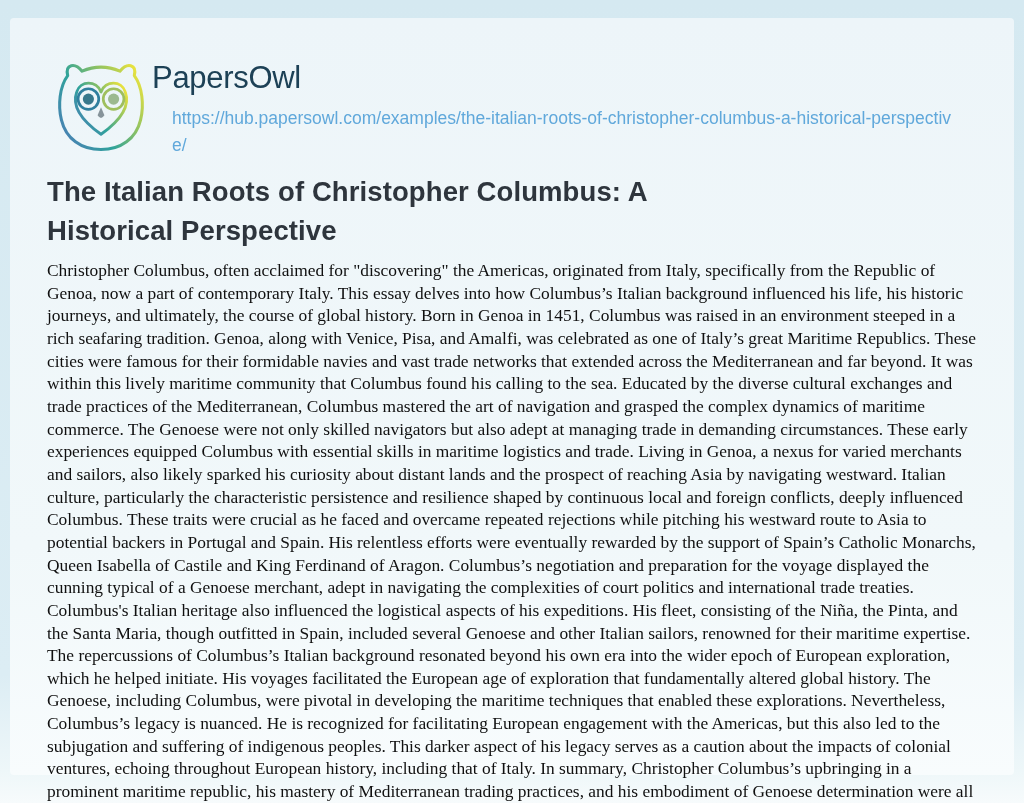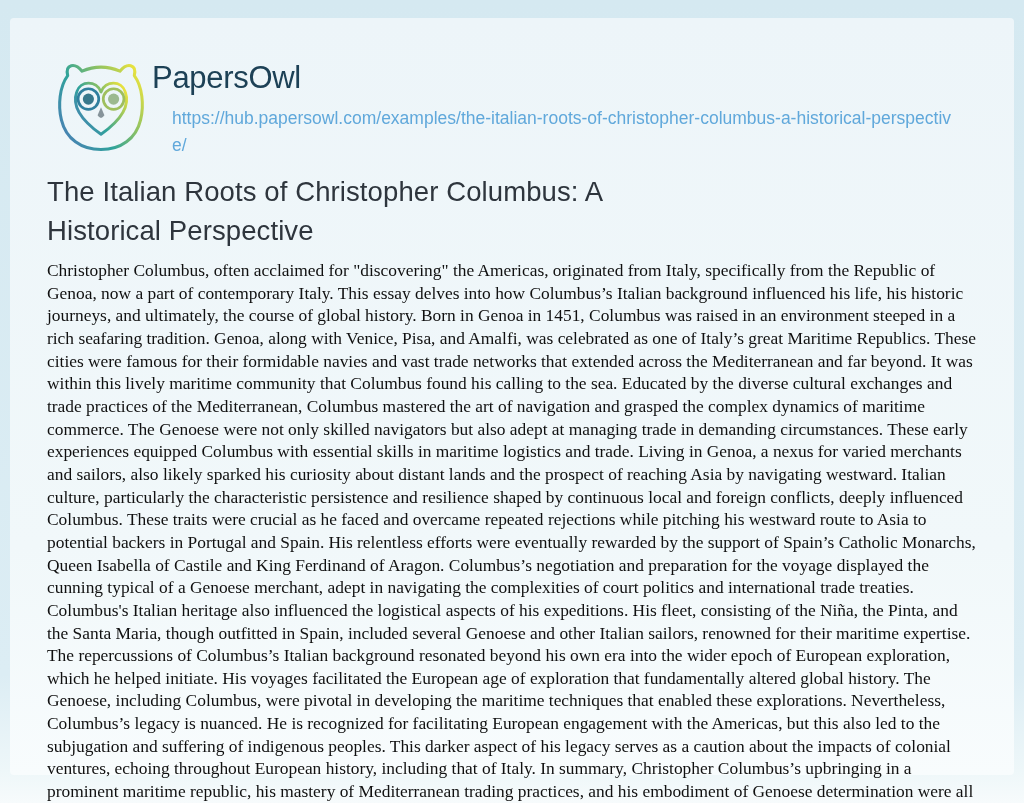--- a/index.html
+++ b/index.html
@@ -51,21 +51,21 @@
     word-break: break-all;
     margin-left: 20px;
   }
   .page-title {
     position: absolute;
     left: 47px;
     top: 173px;
     width: 660px;
     font-size: 27.5px;
     line-height: 38.5px;
-    font-weight: 400;
+    font-weight: 700;
     color: #2e353d;
     letter-spacing: 0.1px;
   }
   .article-body {
     position: absolute;
     left: 47px;
     top: 259px;
     width: 932px;
     font-family: "Liberation Serif", serif;
     font-size: 17.4px;

